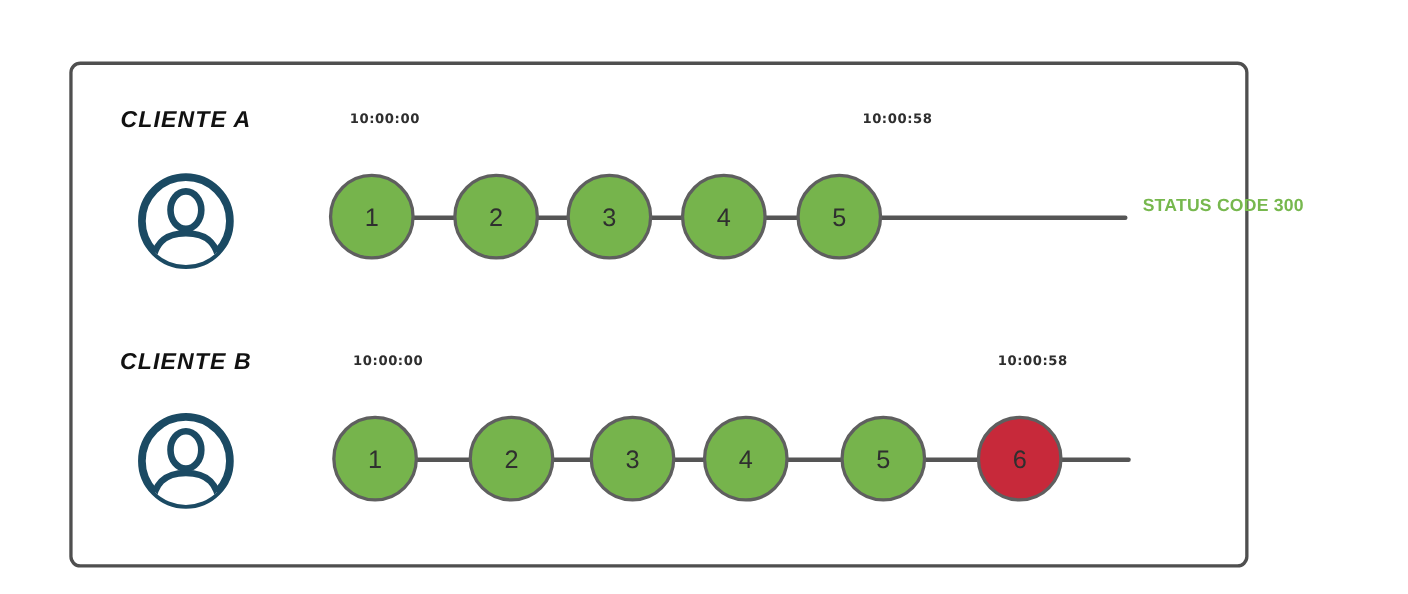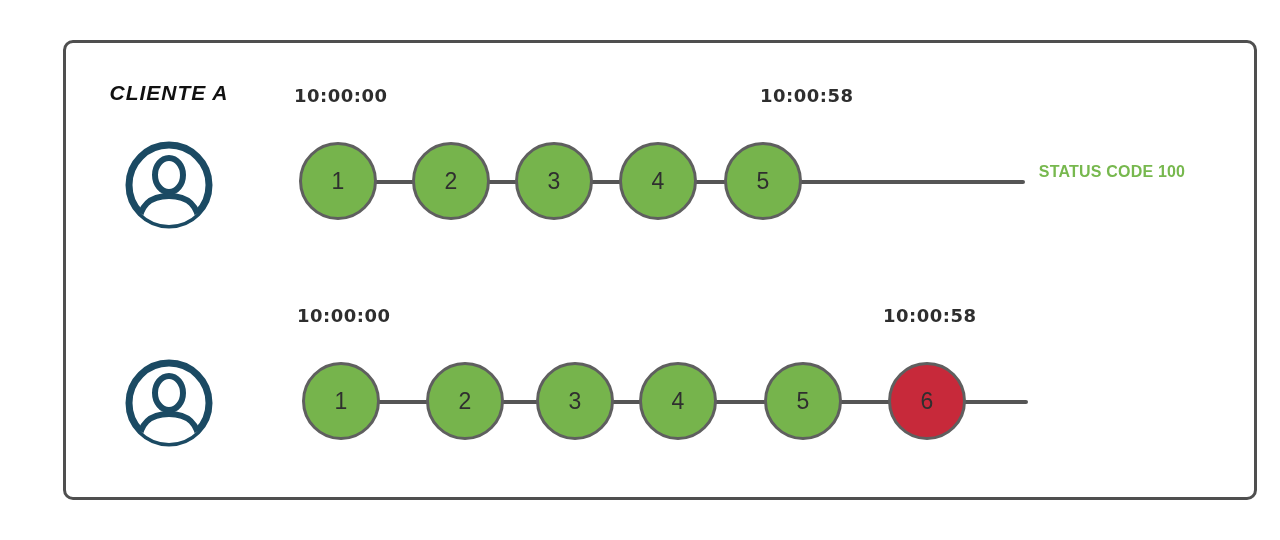--- a/index.html
+++ b/index.html
@@ -14,34 +14,35 @@
     --number-dark:#2f2f2f;
     --label-black:#111111;
   }
   *{margin:0;padding:0;box-sizing:border-box;}
   html,body{background:#ffffff;}
   body{
     width:1280px;height:540px;position:relative;overflow:hidden;
     font-family:"Liberation Sans", sans-serif;
   }
   .frame{
-    position:absolute;left:63px;top:40px;width:1194px;height:460px;
+    position:absolute;left:63px;top:56px;width:1072px;height:460px;
     border:3px solid var(--frame-gray);border-radius:10px;background:#ffffff;
   }
   .client-label{
     position:absolute;width:150px;text-align:center;
     font-size:21px;font-weight:bold;font-style:italic;
     letter-spacing:1px;color:var(--label-black);
   }
   .avatar{position:absolute;width:90px;height:90px;color:var(--avatar-navy);}
   .avatar svg{display:block;width:100%;height:100%;}
   .timestamp{
-    position:absolute;font-size:18px;font-weight:bold;
+    position:absolute;font-size:12px;font-weight:bold;
     color:var(--timestamp-dark);letter-spacing:0.5px;
     font-family:"DejaVu Sans","Liberation Sans",sans-serif;
+    margin-left:24px;
   }
   .timeline-line{
     position:absolute;height:3.5px;background:var(--line-gray);border-radius:2px;
   }
   .circle{
     position:absolute;width:78px;height:78px;border-radius:50%;
     border:3px solid #5f5f5f;display:flex;align-items:center;justify-content:center;
     font-size:23px;color:var(--number-dark);
   }
   .circle.ok{background:var(--success-green);}
@@ -88,23 +89,24 @@
     <span>3</span>
   </div>
   <div class="circle ok" style="left:553px;top:99px;">
     <span>4</span>
   </div>
   <div class="circle ok" style="left:658px;top:99px;">
     <span>5</span>
   </div>
 
   <div class="status ok" style="left:961px;top:118px;">
-    <div>STATUS CODE 100</div>
+    <div>STATUS CODE 300</div>
   </div>
 
+  <div class="client-label" style="left:28px;top:258px;">CLIENTE B</div>
 
   <div class="avatar" style="left:58px;top:315px;">
     <svg viewBox="0 0 90 90" aria-hidden="true">
       <clipPath id="avclipB">
           <circle cx="45" cy="45" r="40"></circle>
         </clipPath>
       <circle cx="45" cy="45" r="40" fill="none" stroke="currentColor" stroke-width="7"></circle>
       <g clip-path="url(#avclipB)">
         <ellipse cx="45" cy="35" rx="14" ry="17" fill="#fff" stroke="currentColor" stroke-width="6"></ellipse>
         <path d="M14 92 C 14 64, 27 56, 45 56 C 63 56, 76 64, 76 92 Z" fill="#fff" stroke="currentColor" stroke-width="6"></path>

